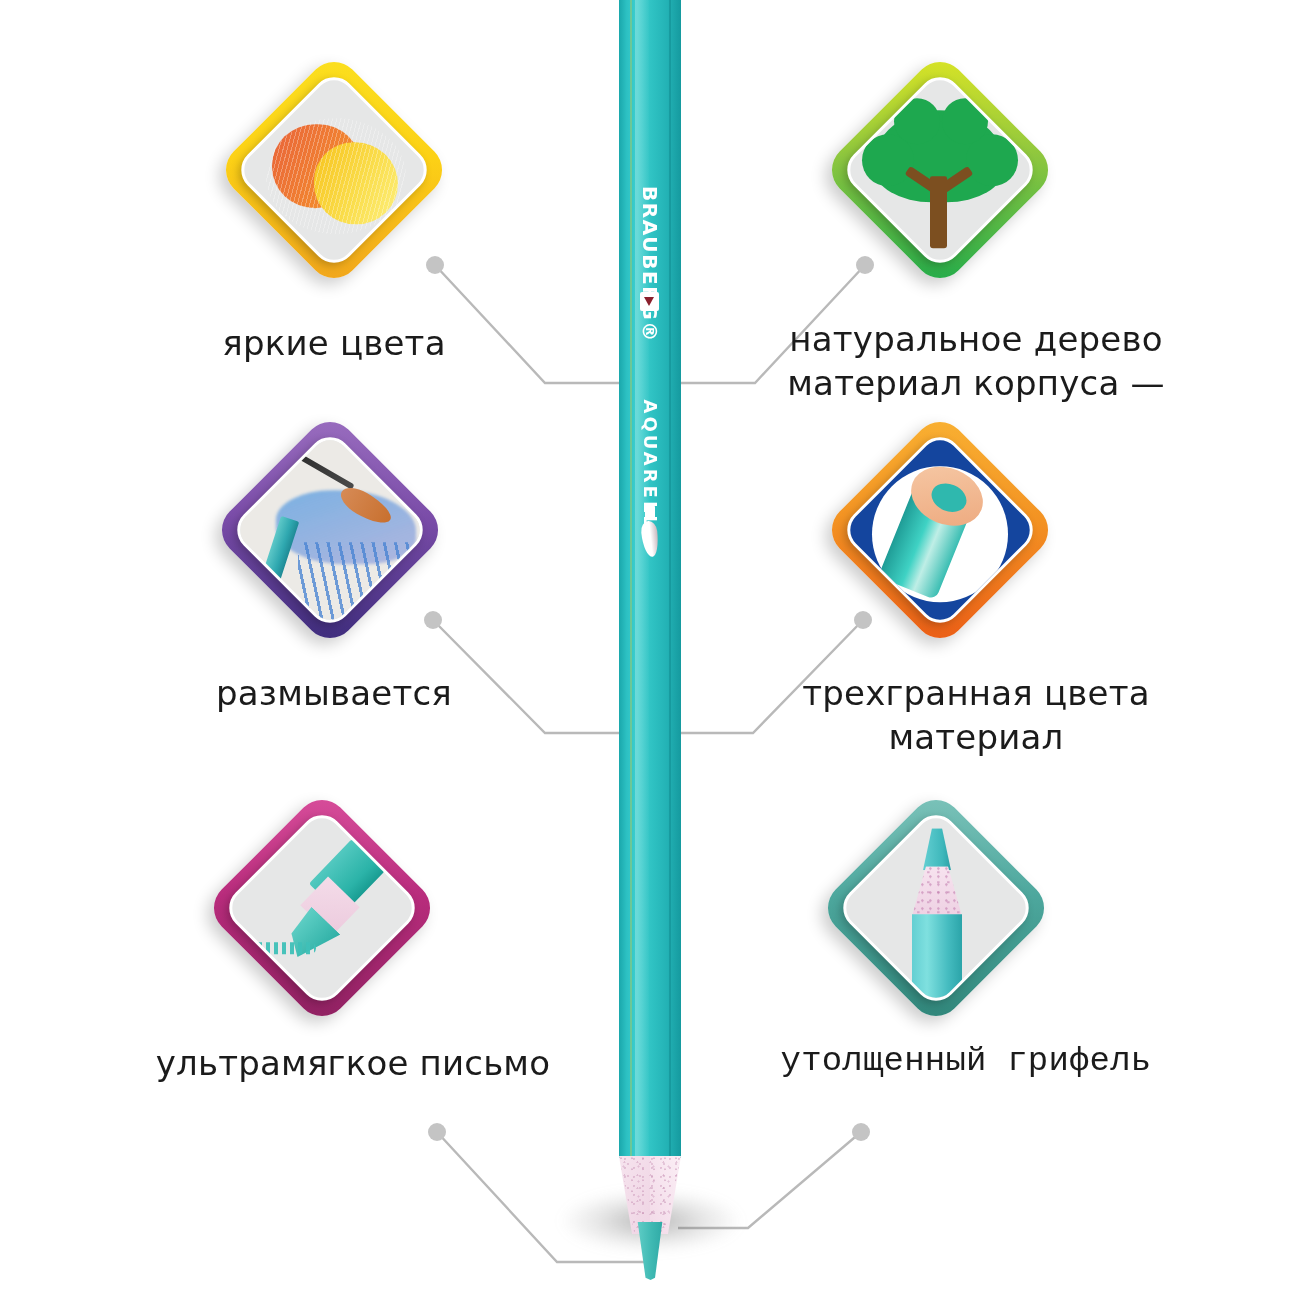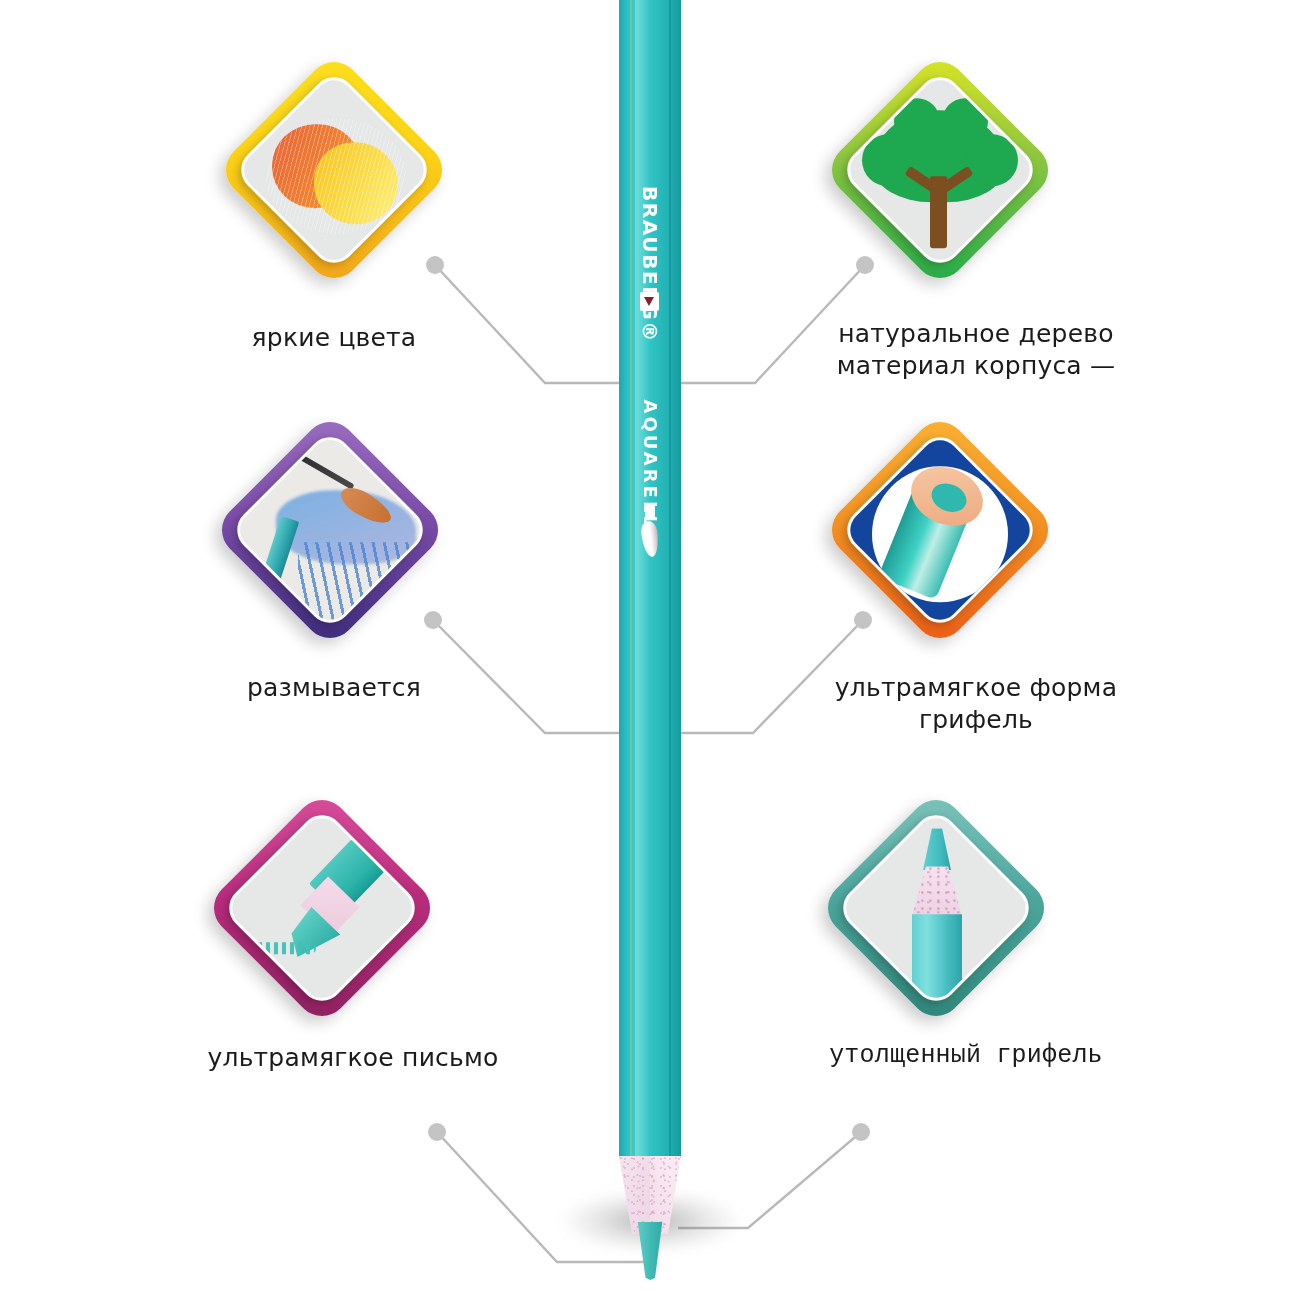--- a/index.html
+++ b/index.html
@@ -222,21 +222,21 @@
   .g-green   { background: linear-gradient(135deg, #dde524 0%, #8cc63f 45%, #1faa4b 100%); }
   .g-purple  { background: linear-gradient(135deg, #9b6fc0 0%, #7a4ca8 45%, #3b2b7a 100%); }
   .g-orange  { background: linear-gradient(135deg, #f9b233 0%, #f39323 45%, #ea5b16 100%); }
   .g-magenta { background: linear-gradient(135deg, #d94f9c 0%, #b82c7c 45%, #8d2160 100%); }
   .g-teal    { background: linear-gradient(135deg, #7ec4bb 0%, #4da79d 45%, #2f8478 100%); }
 
   
   .label {
     position: absolute;
     font-family: "DejaVu Sans", "Liberation Sans", sans-serif;
-    font-size: 25px;
+    font-size: 34px;
     line-height: 1.28;
     color: #1b1b1b;
     text-align: center;
     letter-spacing: 0.2px;
   }
 
   
   
   .swatch-orange {
     position: absolute;
@@ -553,22 +553,22 @@
       <div class="inner-art">
         <div class="xs-panel"></div>
         <div class="xs-circle"></div>
         <div class="xs-barrel"></div>
         <div class="xs-face"></div>
         <div class="xs-core"></div>
       </div>
     </div>
   </div>
   <div class="label" style="left:786px; top:672px; width:380px;">
-    <div>ультрамягкое форма</div>
-    <div>грифель</div>
+    <div>трехгранная цвета</div>
+    <div>материал</div>
   </div>
 
   <div class="badge" style="left:204px; top:790px;">
     <div class="diamond-outer g-magenta"></div>
     <div class="diamond-inner">
       <div class="inner-art">
         <div class="dr-barrel"></div>
         <div class="dr-wood"></div>
         <div class="dr-tip"></div>
         <div class="dr-stroke"></div>

